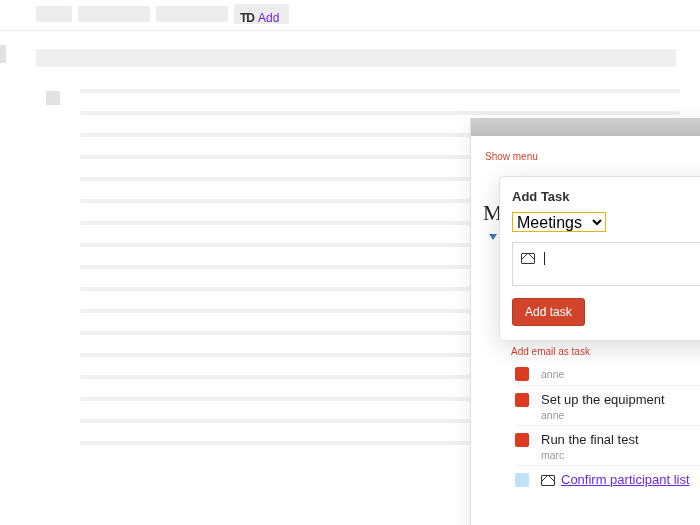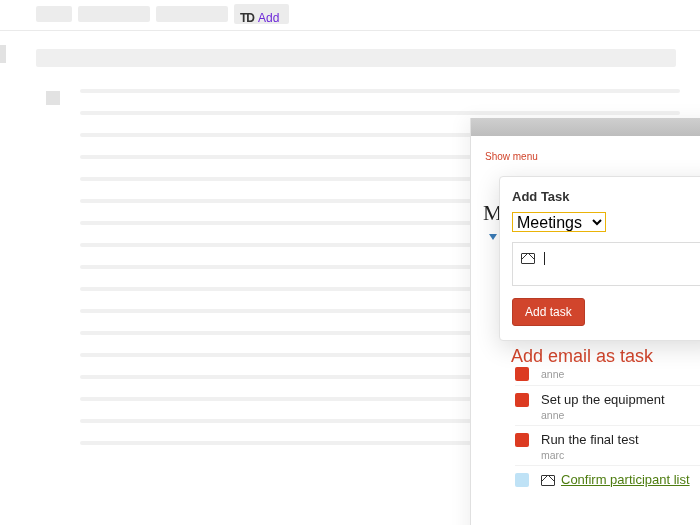--- a/index.html
+++ b/index.html
@@ -191,21 +191,21 @@
     border-radius: 3px;
     padding: 6px 12px;
     font-size: 12px;
     cursor: pointer;
   }
   .add-email-link {
     position: absolute;
     top: 210px;
     left: 40px;
     color: #d1452c;
-    font-size: 18px;
+    font-size: 10px;
     cursor: pointer;
   }
 
   
   .peek-m {
     position: absolute;
     top: 64px; left: 12px;
     font-family: Georgia, serif;
     font-size: 22px;
     color: #222;
@@ -243,21 +243,21 @@
     flex: 0 0 auto;
     margin-top: 1px;
   }
   .chk.red { background: #dc3b22; }
   .chk.blue { background: #bfe2f6; }
   .task-main { flex: 1; }
   .task-title { font-size: 13px; color: #222; }
   .task-title.mail {
     display: inline-flex; align-items: center; gap: 6px;
     text-decoration: underline;
-    color: #4d7c0f;
+    color: #6d28d9;
     text-align: right;
   }
   .task-sub {
     font-size: 10.5px;
     color: #9a9a9a;
     margin-top: 2px;
   }
   .first-row-title { color:#777; }
 </style>
 </head>

